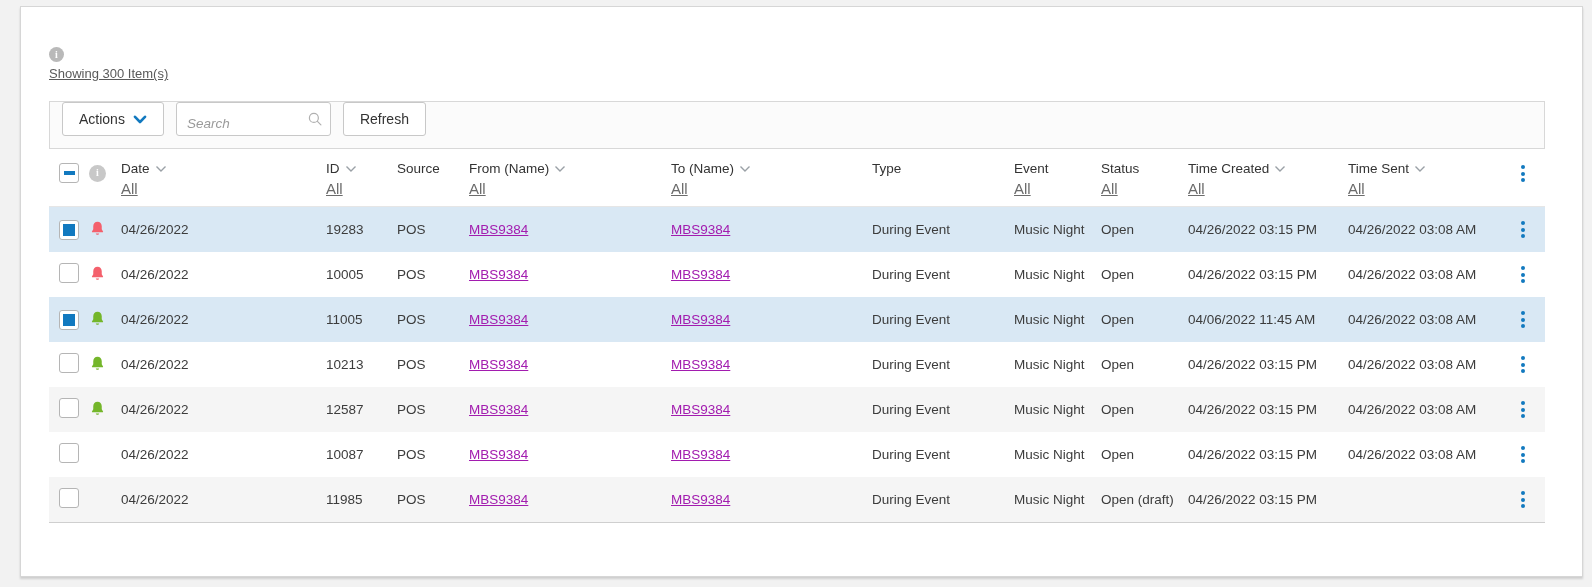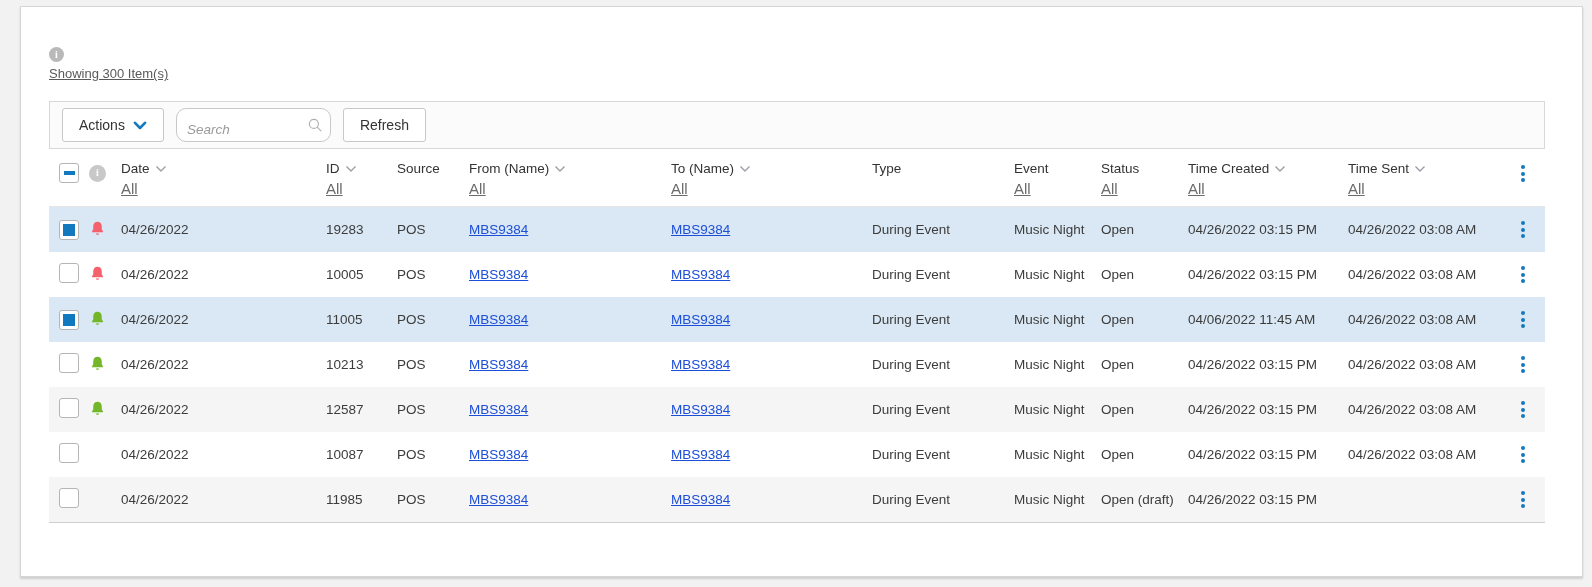--- a/index.html
+++ b/index.html
@@ -16,26 +16,26 @@
   .card-content{padding:40px 37px 0 28px;}
 
   .page-title-row{display:flex; align-items:center; gap:8px;}
   .page-title{font-size:19px; color:#3b3b3b;}
   .info{display:inline-flex; align-items:center; justify-content:center;
     width:15px; height:15px; border-radius:50%; background:#b9b9b9; color:#fff;
     font-size:10px; font-weight:bold; font-family:"Liberation Serif", serif; flex:0 0 auto;}
   .subtitle{font-size:13px; color:#5a5a5a; margin-top:4px;text-decoration:underline;}
 
   .toolbar{margin-top:20px; width:1496px; height:48px; background:#fbfbfb;
-    border:1px solid var(--border); display:flex; align-items:center; gap:12px; padding:0 12px;}
+    border:1px solid var(--border); display:flex; gap:12px; padding:0 12px;}
   .btn{height:34px; padding:0 16px; background:#fff; border:1px solid #c8c8c8;
     border-radius:3px; font-size:14px; color:#333; display:inline-flex; align-items:center;
     gap:8px; cursor:pointer; font-family:inherit;}
   .search-wrap{position:relative; width:155px; height:34px;}
-  .search-wrap input{width:100%; height:100%; border:1px solid #c8c8c8; border-radius:10px;
+  .search-wrap input{width:100%; height:100%; border:1px solid #c8c8c8; border-radius:3px;
     padding:8px 30px 0 10px; font-size:13.5px; font-family:inherit; color:#333; background:#fff;}
   .search-wrap input::placeholder{color:#9a9a9a; font-style:italic;}
   .search-icon{position:absolute; right:8px; top:9px;}
 
   .table{width:1496px; border-bottom:1px solid #cfcfcf;}
   .grid{display:grid;
     grid-template-columns:40px 32px 205px 71px 72px 202px 201px 142px 87px 87px 160px 153px 1fr;}
   .thead{height:58px; padding-top:11px; border-bottom:1px solid #e6e6e6; align-items:start;}
   .hcell{font-size:13.5px; color:#333; line-height:18px;}
   .hlabel{display:flex; align-items:center; gap:5px;}
@@ -44,21 +44,21 @@
   .hc-sel{padding-left:10px; padding-top:2px;}
   .hc-bell{padding-top:3px;}
   .hc-kebab{display:flex; justify-content:center; padding-top:2px;}
 
   .row{height:45px; align-items:center; font-size:13.5px; background:#fff;}
   .row.stripe{background:var(--striped-row);}
   .row.selected{background:var(--selected-row);}
   .c-sel{padding-left:10px;}
   .c-kebab{display:flex; justify-content:center;}
   .cell{overflow:hidden; white-space:nowrap;}
-  .cell-link{color:#1d4ed8; text-decoration:underline; cursor:pointer;}
+  .cell-link{color:#a21caf; text-decoration:underline; cursor:pointer;}
 
   .cb{display:inline-flex; align-items:center; justify-content:center;
     width:20px; height:20px; background:#fff; border:1px solid #b5b5b5; border-radius:3px; cursor:pointer;}
   .cb .cb-fill{width:12px; height:12px; background:var(--accent-blue);}
   .cb .cb-dash{width:11px; height:4px; background:var(--accent-blue);}
 
   .bell{display:inline-flex;}
   .bell.red{color:var(--alert-red);}
   .bell.green{color:var(--alert-green);}
 

